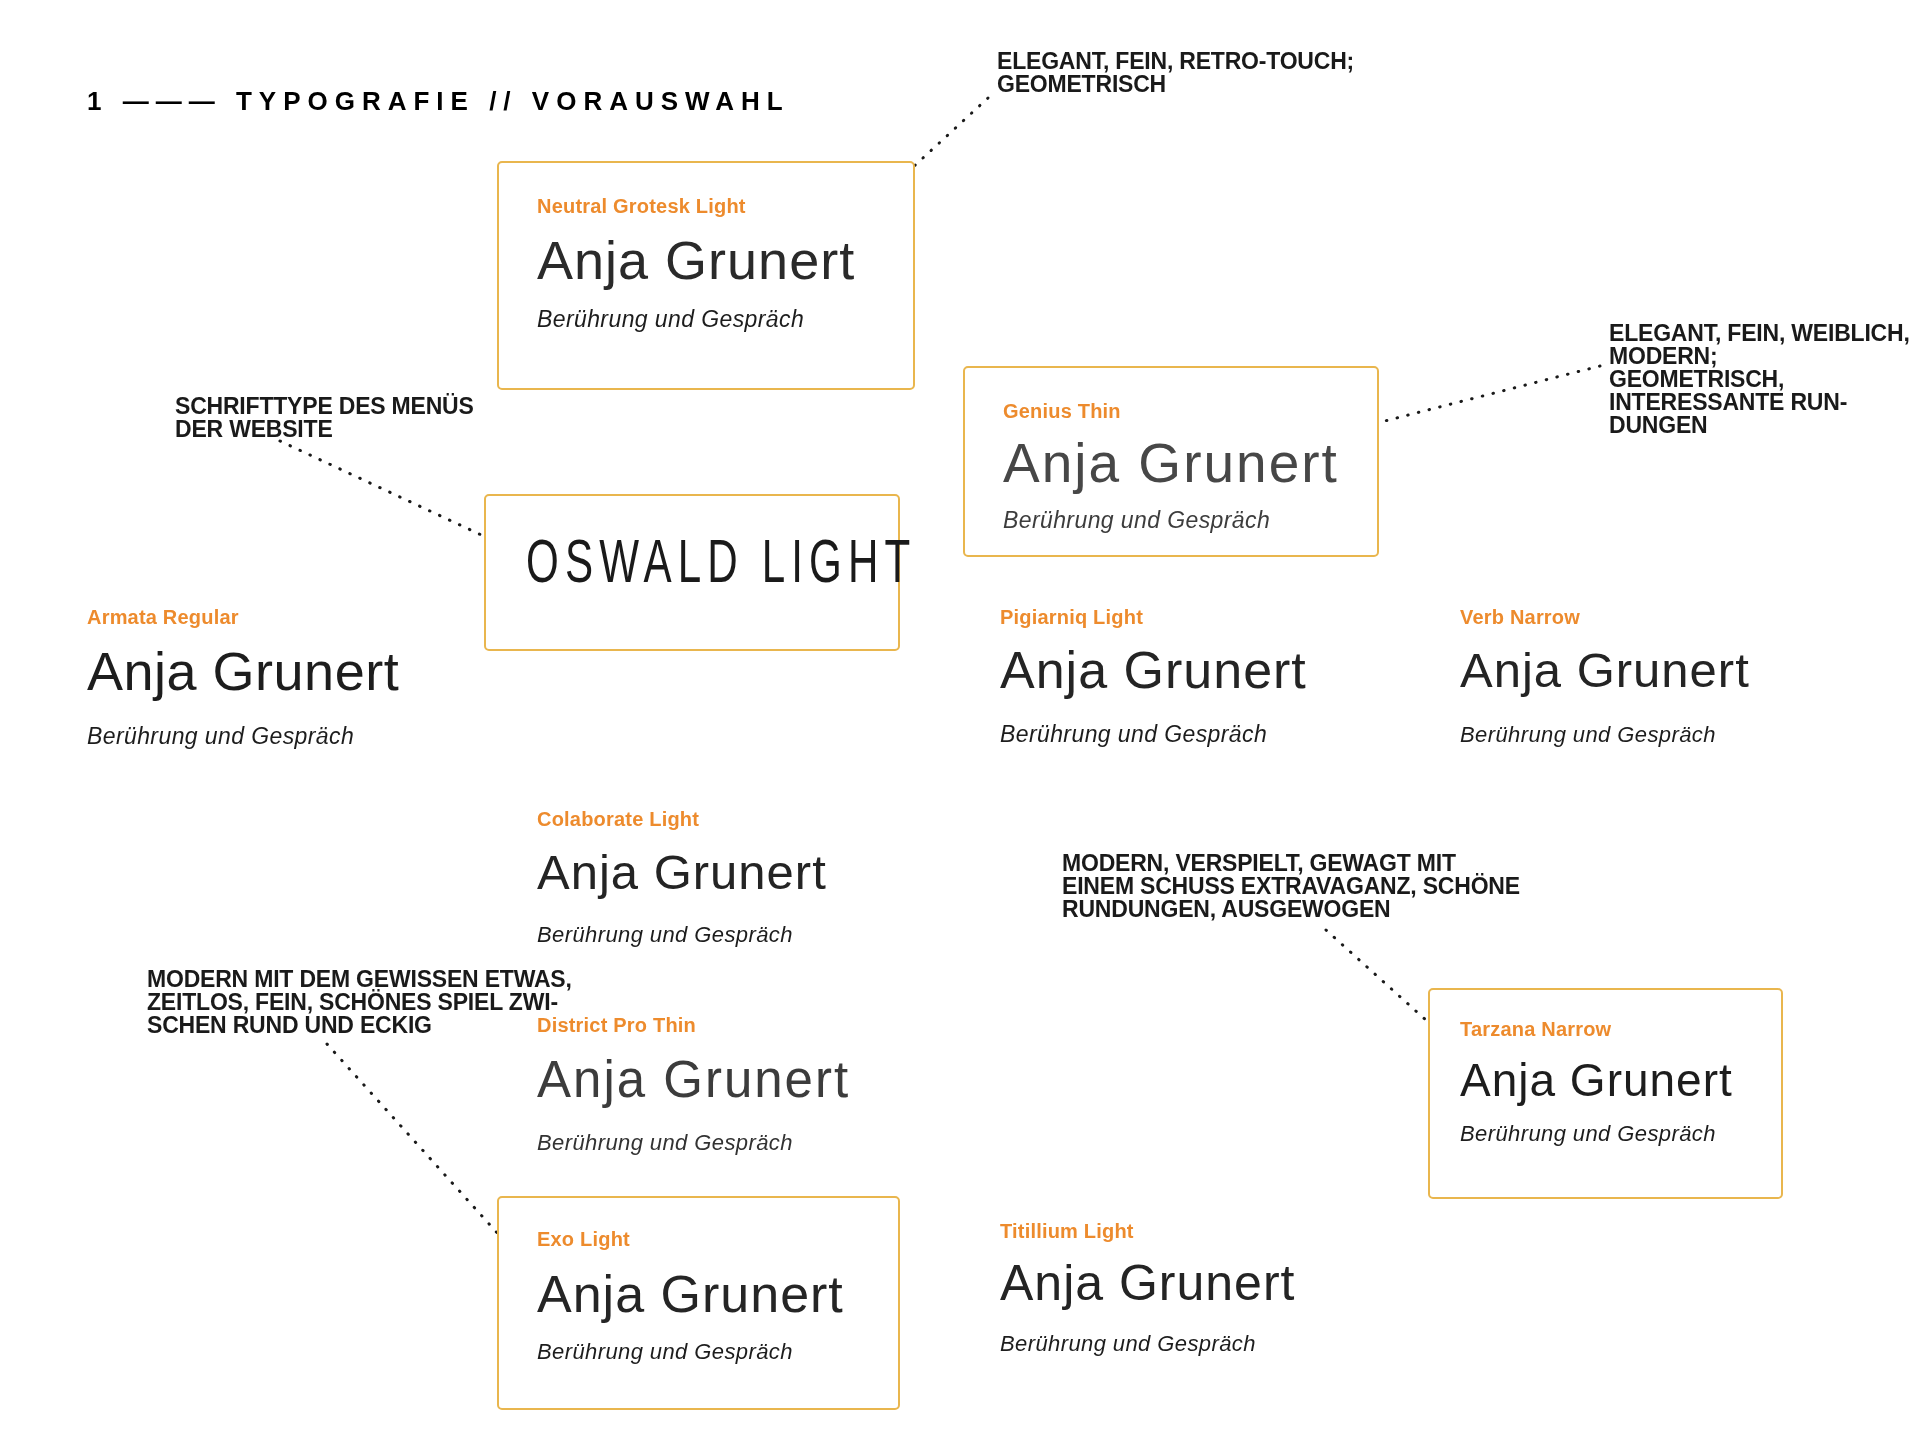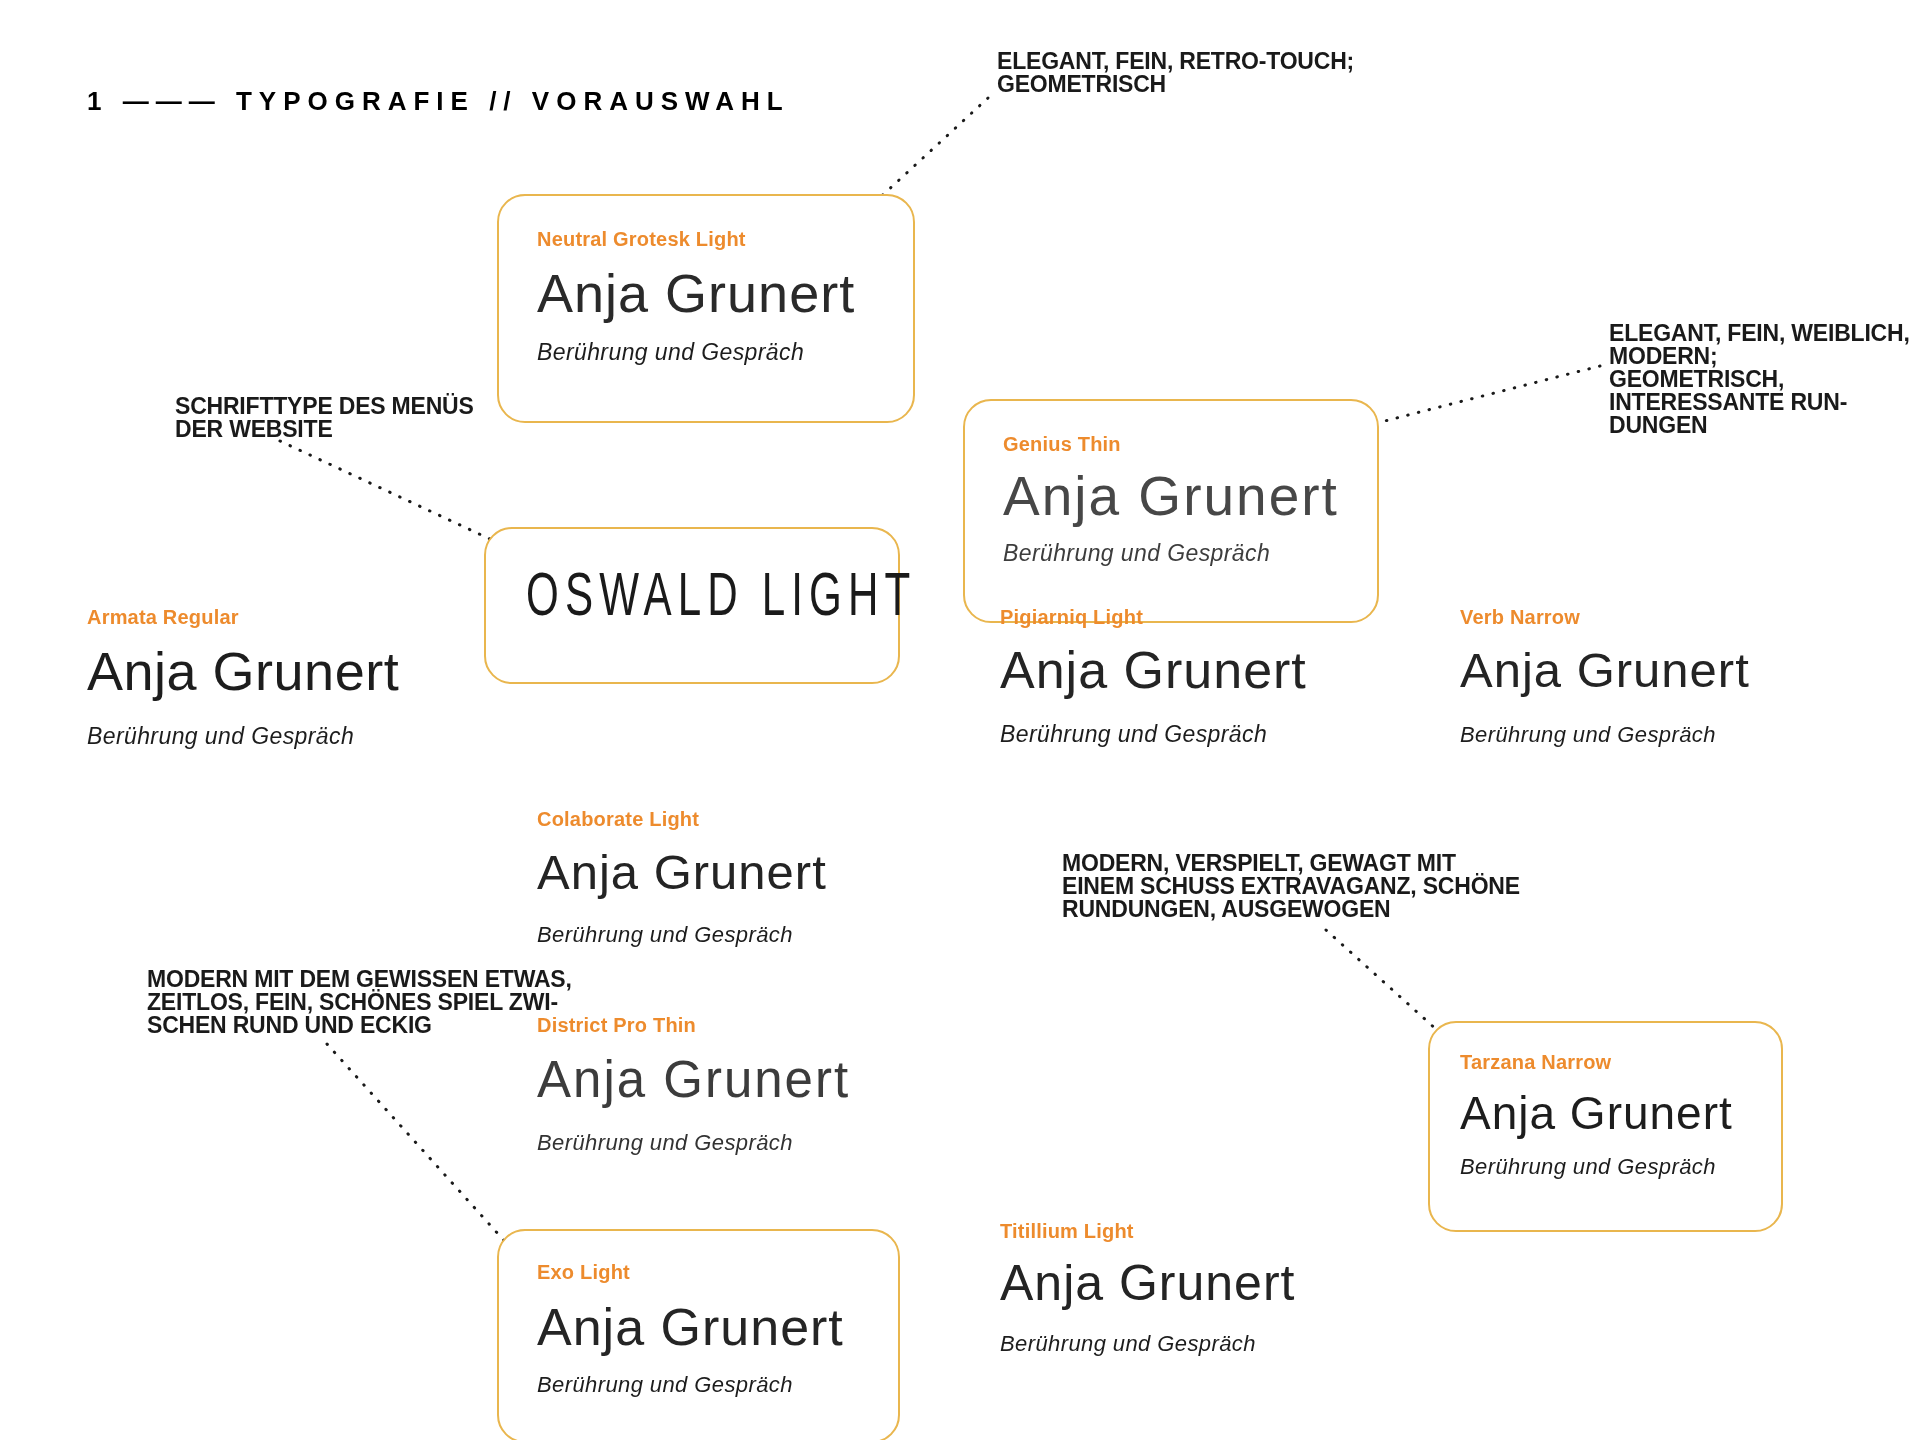--- a/index.html
+++ b/index.html
@@ -38,23 +38,22 @@
   .annotation-weiblich  { left: 1609px; top: 322px; }
   .annotation-verspielt { left: 1062px; top: 852px; }
   .annotation-zeitlos   { left: 147px;  top: 968px; }
 
   .connector-svg { position: absolute; left: 0; top: 0; width: 1920px; height: 1440px; pointer-events: none; }
   .connector-svg line { stroke: #1a1a1a; stroke-width: 3; stroke-linecap: round; stroke-dasharray: 0.5 10.5; }
 
   .spec { position: absolute; }
   .spec-boxed {
     border: 2.5px solid #e9b64e;
-    border-radius: 28px;
+    border-radius: 5px;
     background: #ffffff;
-    margin-top: 33px;
   }
   .spec-label {
     font-size: 20px;
     font-weight: bold;
     color: #ed8b2d;
     letter-spacing: 0.2px;
   }
   .spec-name {
     color: #1d1d1d;
     letter-spacing: 1px;
@@ -77,21 +76,21 @@
   .spec-oswald { left: 484px; top: 494px; width: 416px; height: 157px; padding: 30px 0 0 40px; }
   .spec-oswald .spec-name {
     display: inline-block;
     font-size: 62px; font-weight: 400;
     letter-spacing: 9px;
     transform: scaleX(0.68);
     transform-origin: 0 50%;
     color: #1a1a1a;
   }
 
-  .spec-genius { left: 963px; top: 366px; width: 416px; height: 224px; padding: 32px 38px 0 38px; }
+  .spec-genius { left: 963px; top: 366px; width: 416px; height: 191px; padding: 32px 38px 0 38px; }
   .spec-genius .spec-name { font-size: 55px; font-weight: 100; color: #474747; margin-top: 10px; letter-spacing: 2px; }
   .spec-genius .spec-sub  { margin-top: 12px; color: #3d3d3d; }
 
   .spec-armata { left: 87px; top: 606px; width: 353px; }
   .spec-armata .spec-name { font-size: 54px; font-weight: 400; margin-top: 12px; letter-spacing: 0.5px; }
   .spec-armata .spec-sub  { margin-top: 22px; }
 
   .spec-pigiarniq { left: 1000px; top: 606px; width: 336px; }
   .spec-pigiarniq .spec-name { font-size: 52px; font-weight: 300; color: #242424; margin-top: 12px; }
   .spec-pigiarniq .spec-sub  { margin-top: 22px; }

